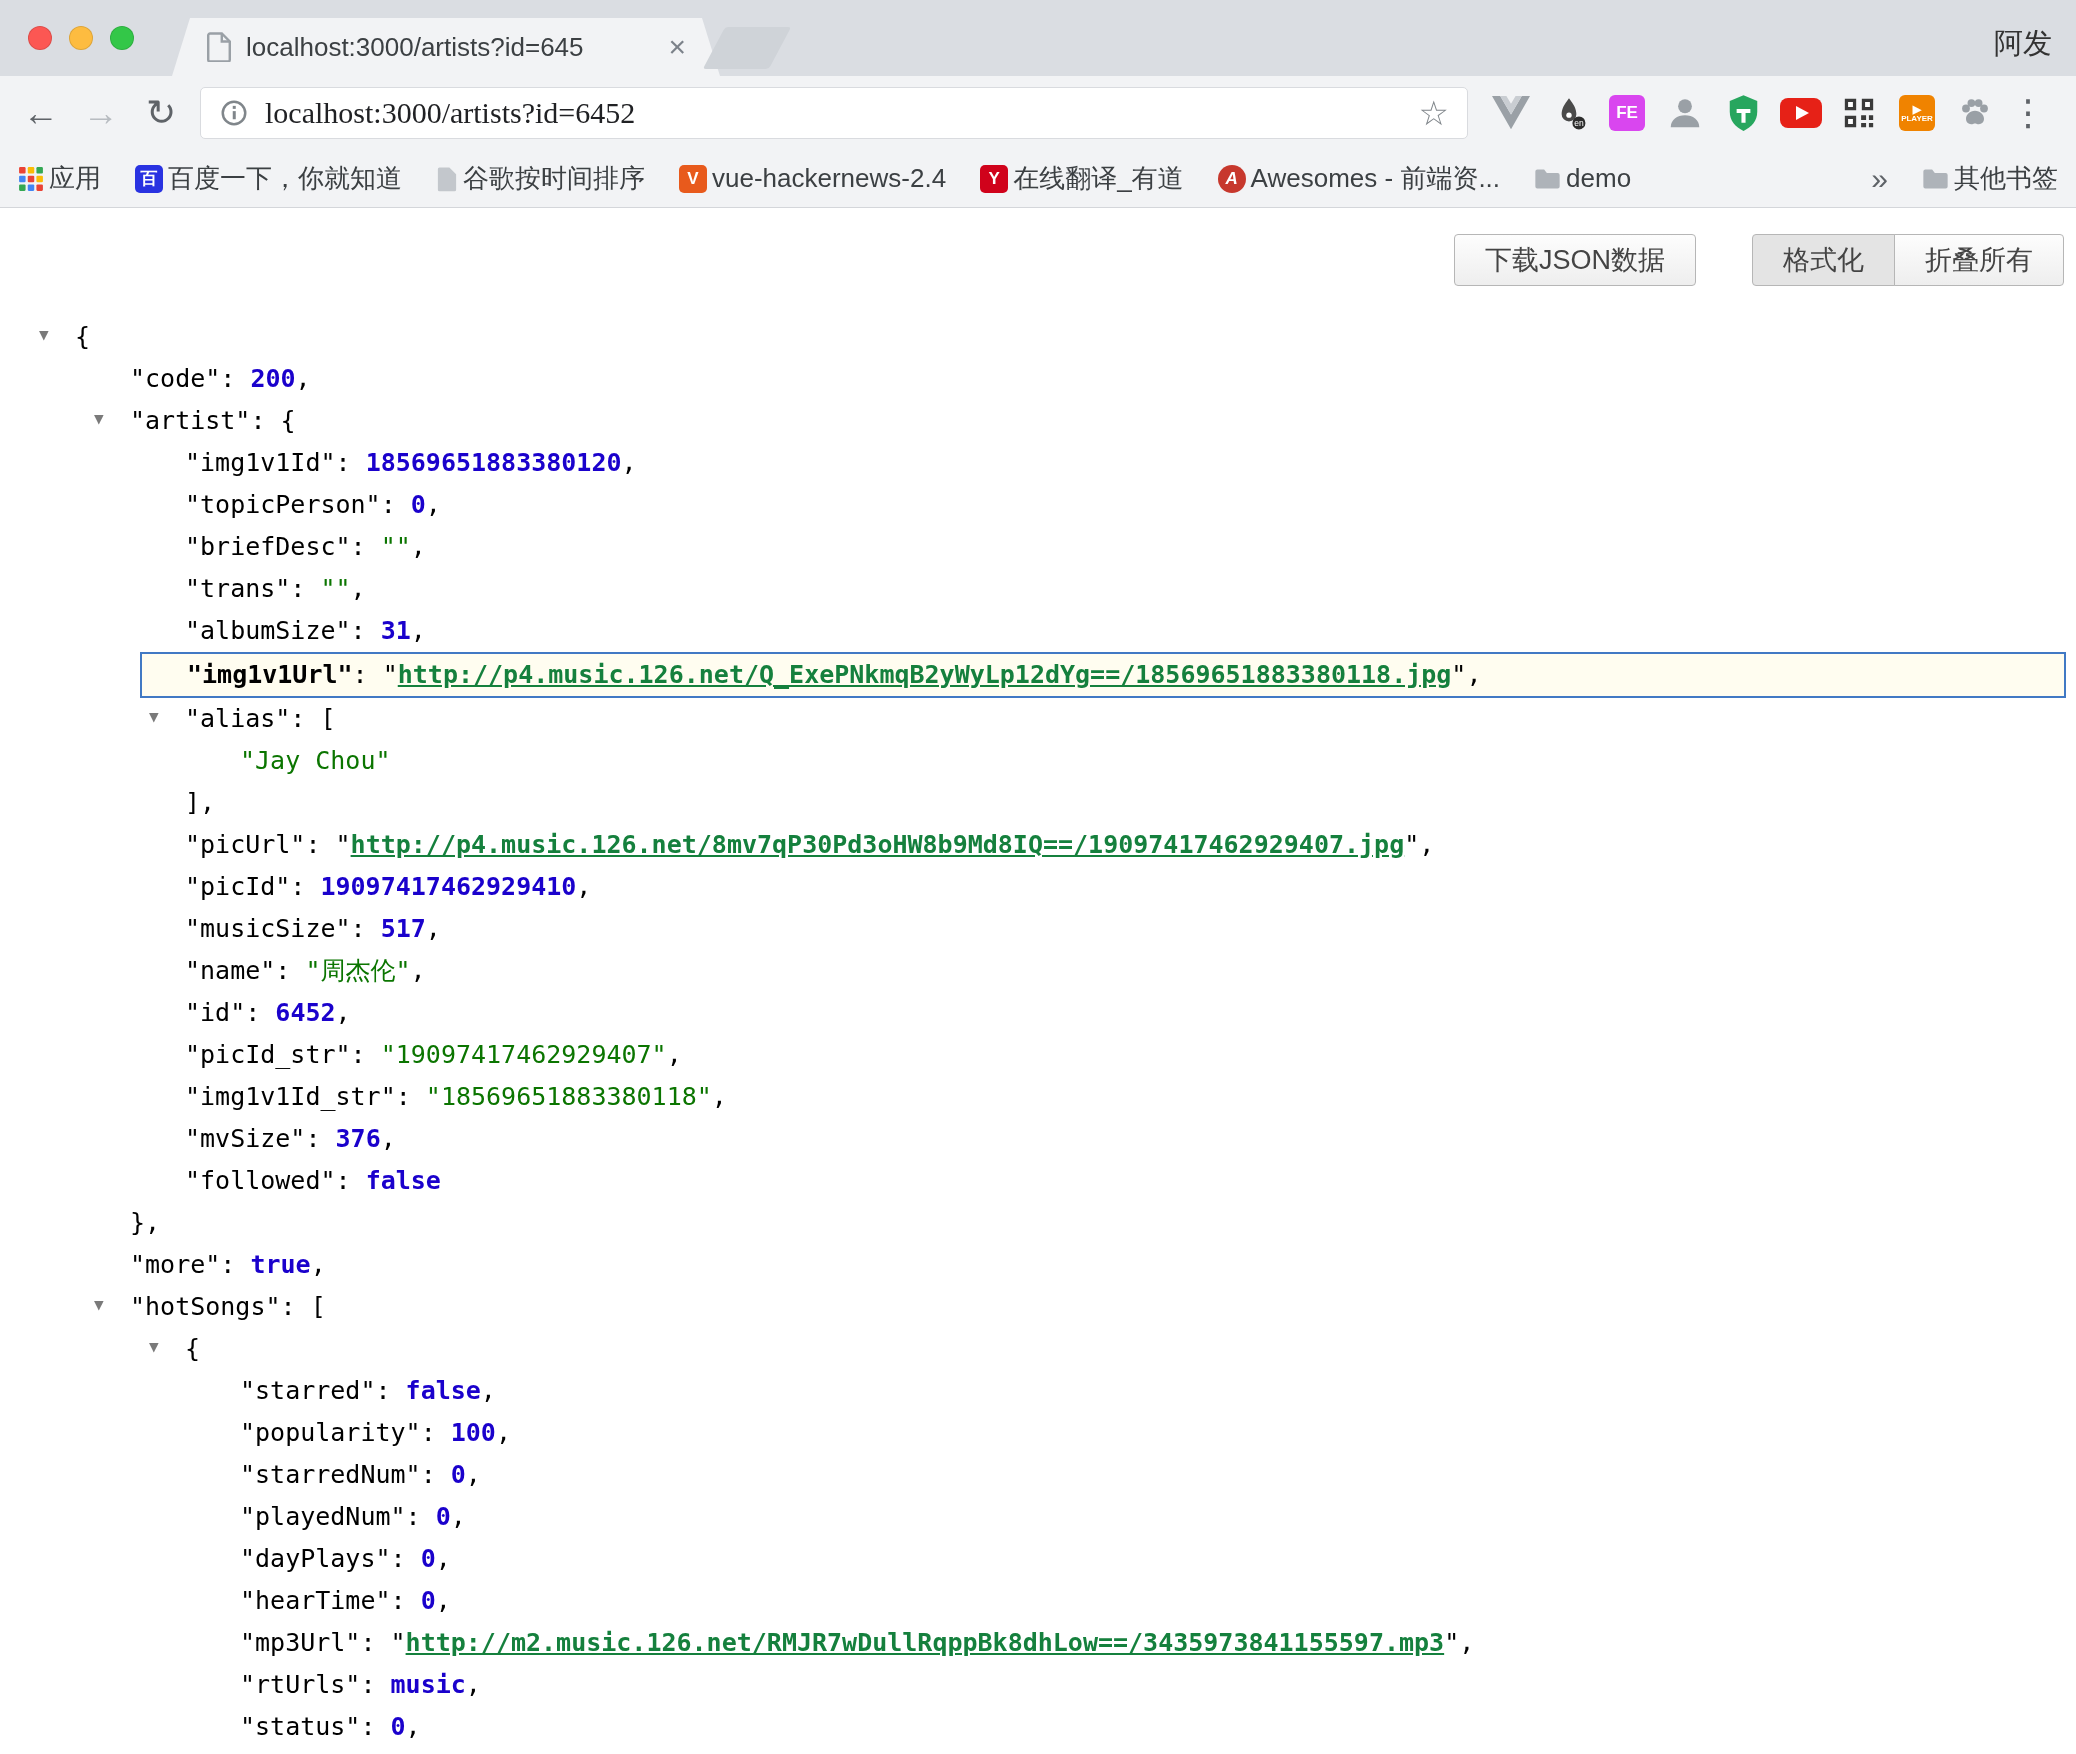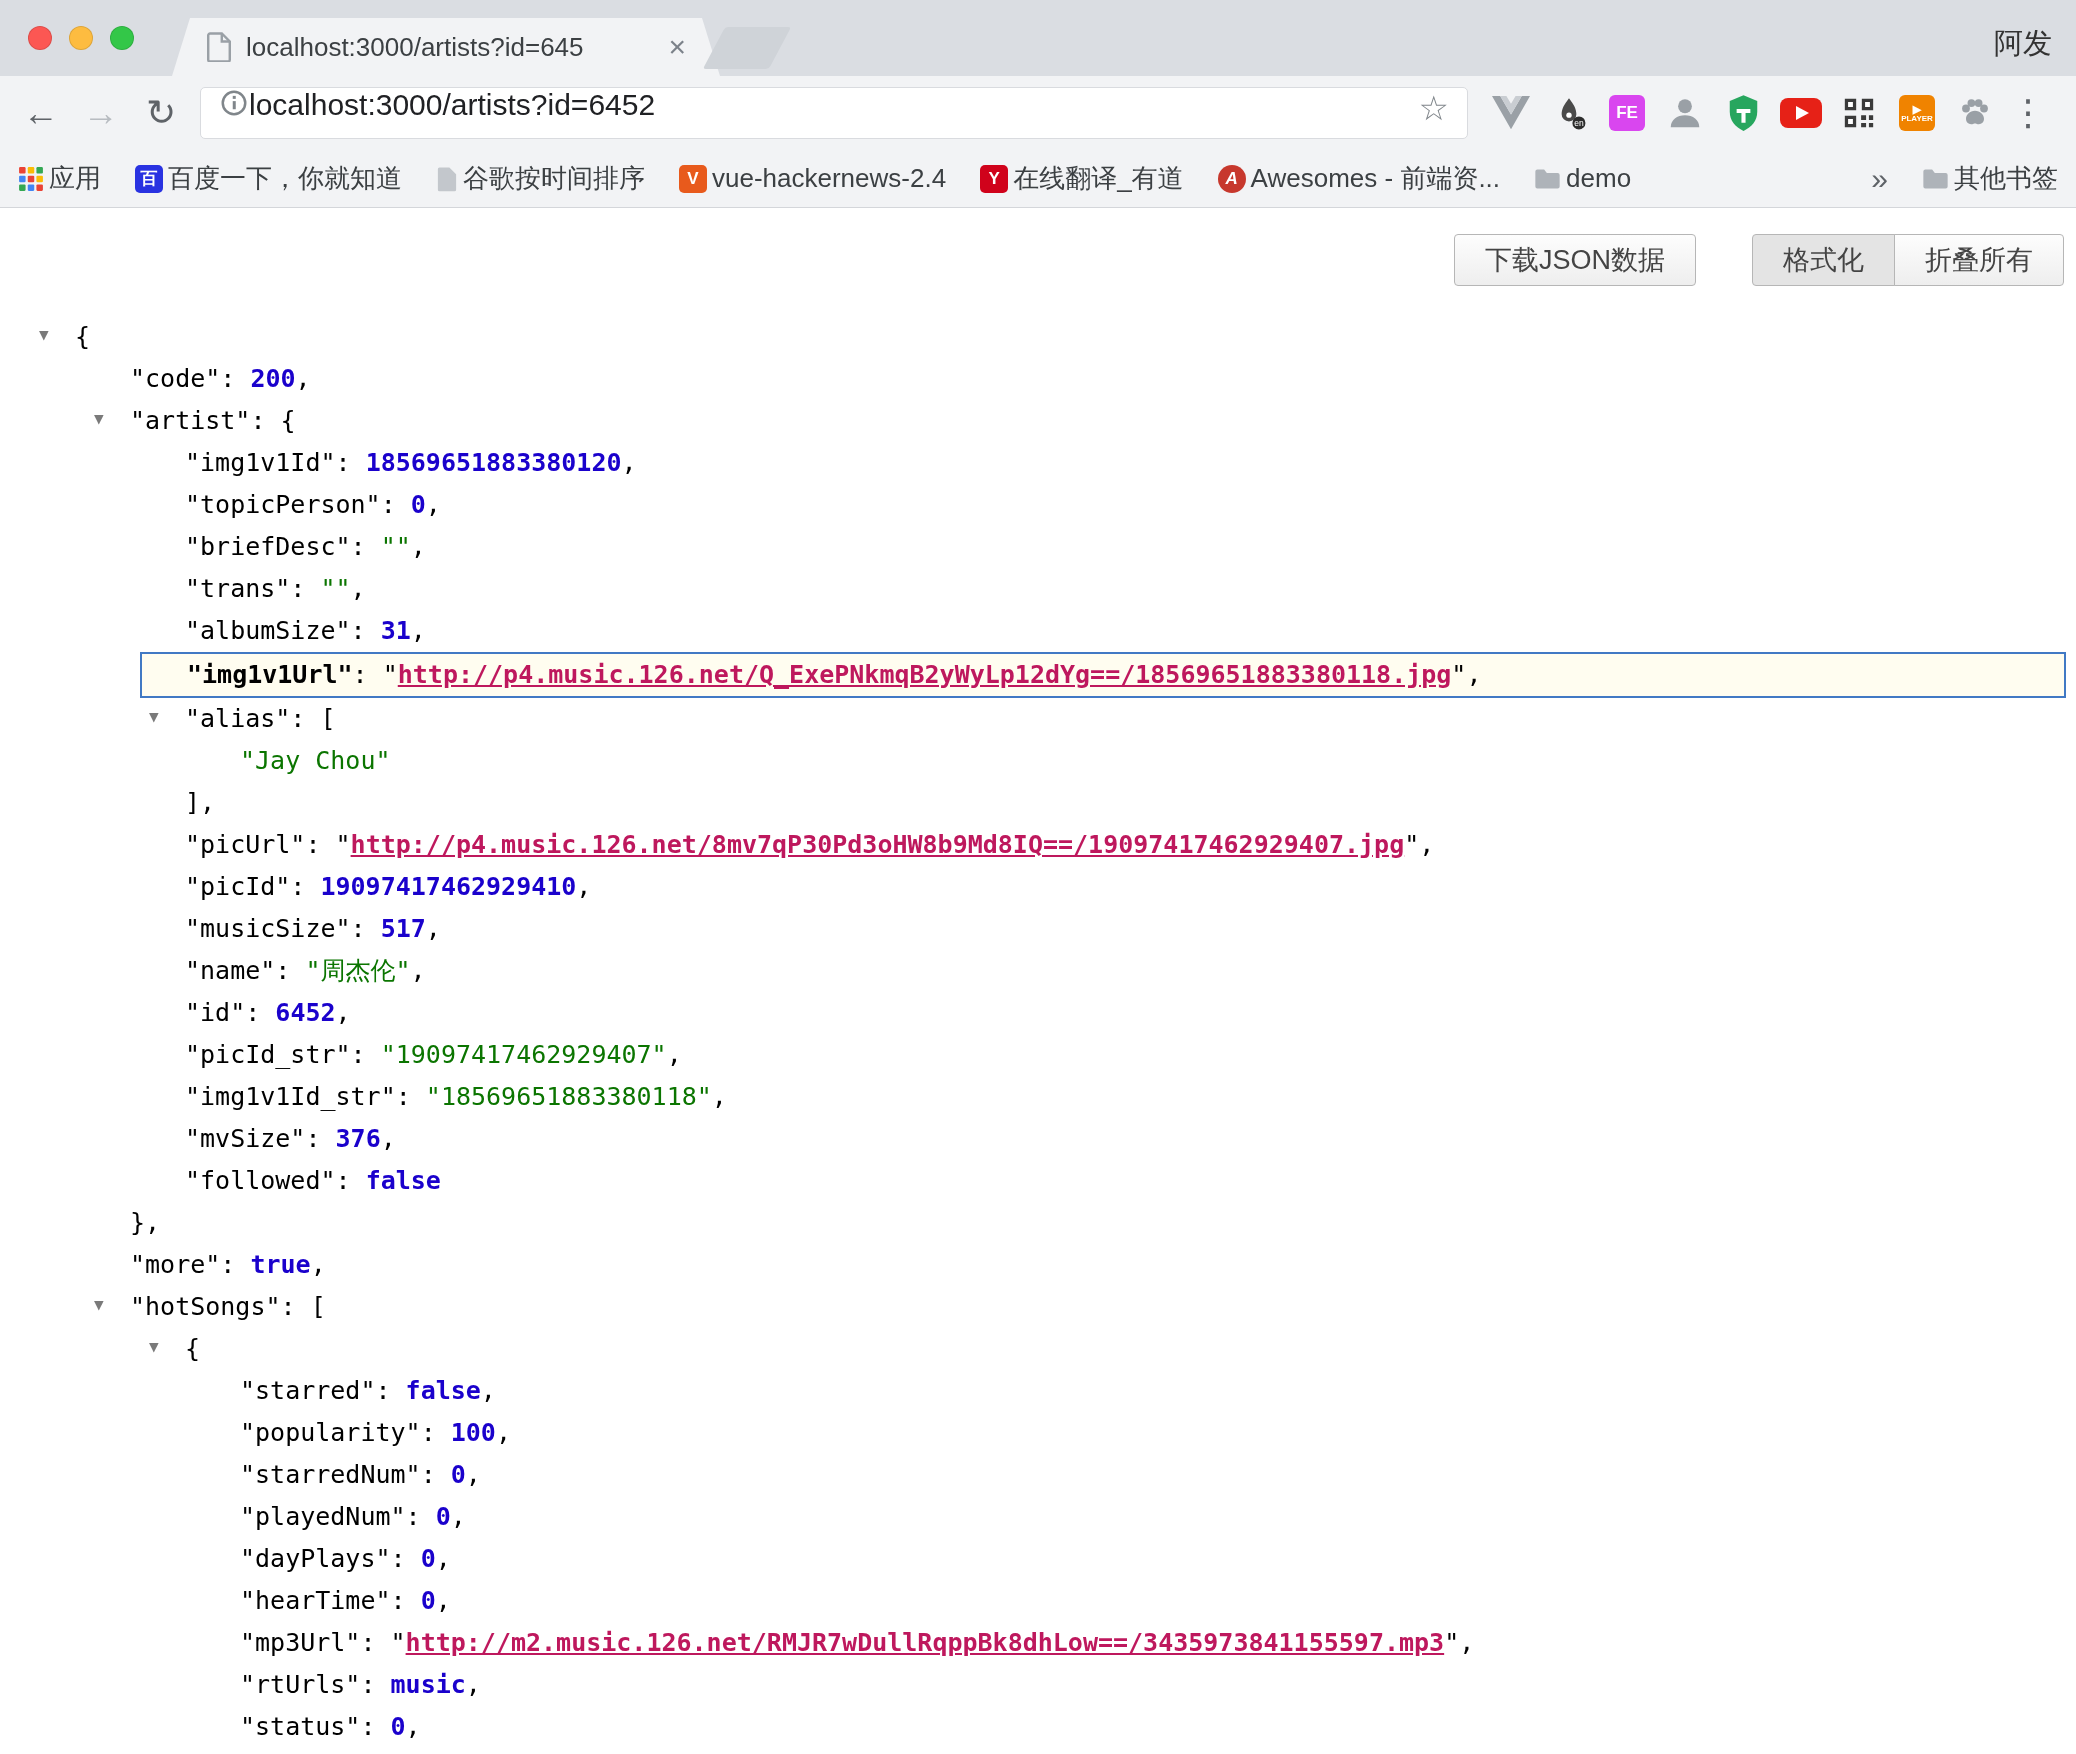--- a/index.html
+++ b/index.html
@@ -20,21 +20,21 @@
   .tab-close { font-size: 30px; color: #7c828a; line-height: 1; cursor: pointer; }
   .newtab { width: 66px; height: 42px; background: #cfd3d8; transform: skewX(-28deg);
             margin: 0 0 7px -6px; border-radius: 3px; }
   .profile { position: absolute; right: 24px; top: 24px; font-size: 29px; color: #333; }
 
   
   .toolbar { height: 74px; background: #f2f3f5; display: flex; align-items: center; padding: 0 14px; gap: 6px; }
   .navbtn { width: 54px; text-align: center; font-size: 36px; color: #5f6368; cursor: pointer; line-height: 1; }
   .navbtn.disabled { color: #b8bcc1; }
   .omnibox { width: 1268px; height: 52px; background: #fff; border: 1px solid #d9dbdf; border-radius: 5px;
-             display: flex; padding: 0 18px; margin: 0 6px; }
+             display: flex; align-items: center; padding: 0 18px; gap: 16px; margin: 0 6px; font-family: Liberation Serif, serif; }
   .url { font-size: 30px; color: #202124; flex: 1; white-space: nowrap; overflow: hidden; }
   .star { font-size: 34px; color: #80868b; cursor: pointer; }
   .exts { display: flex; align-items: center; gap: 16px; margin-left: 10px; }
   .ext { width: 42px; height: 42px; display: flex; align-items: center; justify-content: center; cursor: pointer; }
   .sq { width: 36px; height: 36px; border-radius: 6px; display: flex; align-items: center; justify-content: center;
         color: #fff; font-weight: bold; font-size: 17px; }
   .yt { width: 42px; height: 30px; background: #e62117; border-radius: 8px; position: relative; }
   .yt::after { content: ""; position: absolute; left: 16px; top: 8px; border-left: 13px solid #fff;
                border-top: 7px solid transparent; border-bottom: 7px solid transparent; }
   .menu-dots { font-size: 36px; color: #5f6368; padding: 0 8px; cursor: pointer; }
@@ -57,21 +57,21 @@
   .seg .btn:last-child { border-radius: 0 4px 4px 0; margin-left: -1px; }
 
   
   .viewer { font-family: "DejaVu Sans Mono", monospace; font-size: 25px; color: #000; padding-top: 30px; }
   .line { height: 42px; line-height: 42px; position: relative; white-space: pre; }
   .tri { position: absolute; top: 50%; transform: translateY(-54%); font-size: 16px; color: #7a7a7a; cursor: pointer; }
   .key { color: #000; }
   .pun { color: #000; }
   .num { color: #1a01cc; font-weight: bold; }
   .str { color: #0b7500; }
-  .lnk { color: #be185d; font-weight: bold; text-decoration: underline; cursor: pointer; }
+  .lnk { color: #15803d; font-weight: bold; text-decoration: underline; cursor: pointer; }
   .b   { font-weight: bold; }
   .line.hl { background: #fffdf0; border: 2px solid #4179c4; height: 46px; line-height: 42px; }
 </style>
 </head>
 <body>
 
 <div>
 
   <div class="tabbar">
     <div class="traffic">

